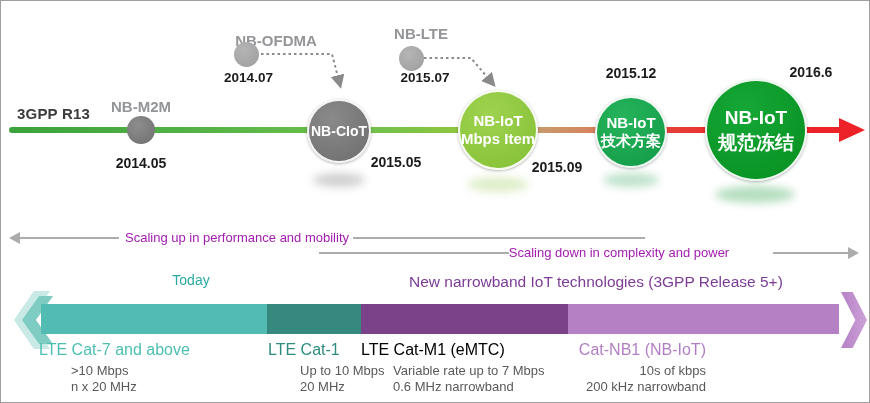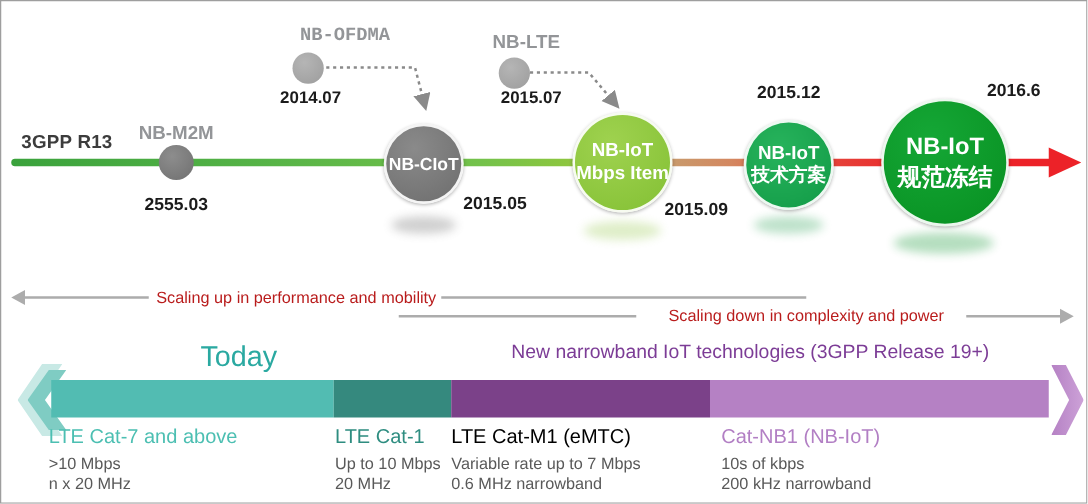--- a/index.html
+++ b/index.html
@@ -34,52 +34,52 @@
     background:radial-gradient(circle at 38% 30%,#8a8a8a,#6d6d6d);}
   .c-work{left:457px;top:89px;width:80px;height:80px;font-size:15px;line-height:18px;
     background:radial-gradient(circle at 38% 30%,#9fd24f,#83c034);}
   .c-tech{left:594px;top:95px;width:72px;height:72px;font-size:15px;line-height:18px;
     background:radial-gradient(circle at 38% 30%,#27b35c,#119a46);}
   .c-freeze{left:704px;top:78px;width:102px;height:102px;font-size:19px;line-height:25px;
     background:radial-gradient(circle at 38% 30%,#15a736,#078f20);}
   .refl{border-radius:50%;filter:blur(4px);opacity:.32;}
   
   .sline{height:2px;background:#acacac;}
-  .scale-text{font-size:13px;color:#b91c1c;text-align:center;}
+  .scale-text{font-size:13px;color:#a21caf;text-align:center;}
   .arrow-l{width:0;height:0;border-right:11px solid #acacac;border-top:6px solid transparent;border-bottom:6px solid transparent;}
   .arrow-r{width:0;height:0;border-left:11px solid #acacac;border-top:6px solid transparent;border-bottom:6px solid transparent;}
   
-  .today{left:120px;top:271px;width:140px;font-size:23px;color:#2aa9a1;text-align:center;}
+  .today{left:120px;top:271px;width:140px;font-size:14px;color:#2aa9a1;text-align:center;}
   .newtech{left:408px;top:272px;font-size:15.5px;color:#7c3c96;}
   .seg{top:303px;height:30px;}
   .chev-l-outer{left:13px;top:290px;width:36px;height:58px;background:#c8e9e5;
     clip-path:polygon(100% 0,55% 0,0 50%,55% 100%,100% 100%,45% 50%);}
   .chev-l-inner{left:21px;top:295px;width:31px;height:48px;background:#7fccc3;
     clip-path:polygon(100% 0,55% 0,0 50%,55% 100%,100% 100%,45% 50%);}
   .chev-r{left:840px;top:291px;width:26px;height:56px;background:linear-gradient(90deg,#b581c4,#cda2d8);
     clip-path:polygon(0 0,45% 0,100% 50%,45% 100%,0 100%,55% 50%);}
   .cat{top:340px;}
   .cat .t{font-size:16px;margin:0 0 4px 0;}
-  .cat .d{font-size:13px;color:#595959;line-height:16px;}
+  .cat .d{font-size:13px;color:#595959;line-height:16px;margin-left:32px;}
   .t1{color:#4cbfb2;} .t2{color:#2e8d80;} .t3{color:#000000;} .t4{color:#b27fc4;}
 </style>
 </head>
 <body>
 
 <div id="slide">
 
   <div class="abs axis"></div>
   <div class="abs axis-arrow"></div>
   <div class="abs release">3GPP R13</div>
 
   <div class="abs node-label" style="left:98px;top:97px;width:84px;">NB-M2M</div>
   <div class="abs dot dot-m2m"></div>
-  <div class="abs date" style="left:98px;top:154px;width:84px;">2555.03</div>
+  <div class="abs date" style="left:98px;top:154px;width:84px;">2014.05</div>
 
-  <div class="abs node-label" style="left:225px;top:19px;width:100px;font-family:Liberation Mono, monospace;">NB-OFDMA</div>
+  <div class="abs node-label" style="left:225px;top:31px;width:100px;">NB-OFDMA</div>
   <div class="abs dot dot-callout" style="left:233px;top:41px;"></div>
   <div class="abs date" style="left:210px;top:69px;width:75px;font-size:13.5px;">2014.07</div>
 
   <div class="abs node-label" style="left:385px;top:24px;width:70px;">NB-LTE</div>
   <div class="abs dot dot-callout" style="left:398px;top:45px;"></div>
   <div class="abs date" style="left:388px;top:69px;width:72px;font-size:13.5px;">2015.07</div>
 
   <svg class="abs" style="left:0;top:0;pointer-events:none;" width="868" height="401" viewBox="0 0 868 401">
     <defs>
       <marker id="arr" markerWidth="8" markerHeight="8" refX="5" refY="3.5" orient="auto">
@@ -116,26 +116,26 @@
     <span>规范冻结</span>
   </div>
   <div class="abs refl" style="left:714px;top:185px;width:80px;height:17px;background:#1a9a3a;"></div>
 
   <div class="abs arrow-l" style="left:8px;top:231px;"></div>
   <div class="abs sline" style="left:17px;top:236px;width:101px;"></div>
   <div class="abs scale-text" style="left:122px;top:229px;width:228px;">Scaling up in performance and mobility</div>
   <div class="abs sline" style="left:352px;top:236px;width:292px;"></div>
 
   <div class="abs sline" style="left:318px;top:251px;width:190px;"></div>
-  <div class="abs scale-text" style="left:516px;top:244px;width:256px;">Scaling down in complexity and power</div>
+  <div class="abs scale-text" style="left:490px;top:244px;width:256px;">Scaling down in complexity and power</div>
   <div class="abs sline" style="left:772px;top:251px;width:75px;"></div>
   <div class="abs arrow-r" style="left:847px;top:246px;"></div>
 
   <div class="abs today">Today</div>
-  <div class="abs newtech">New narrowband IoT technologies (3GPP Release 19+)</div>
+  <div class="abs newtech">New narrowband IoT technologies (3GPP Release 5+)</div>
 
   <div class="abs chev-l-outer"></div>
   <div class="abs chev-l-inner"></div>
   <div class="abs seg" style="left:40px;width:226px;background:#52bcb2;"></div>
   <div class="abs seg" style="left:266px;width:94px;background:#35897e;"></div>
   <div class="abs seg" style="left:360px;width:207px;background:#7b4189;"></div>
   <div class="abs seg" style="left:567px;width:271px;background:#b581c4;"></div>
   <div class="abs chev-r"></div>
 
   <div class="abs cat" style="left:38px;">
@@ -146,19 +146,19 @@
   <div class="abs cat" style="left:267px;">
     <div class="t t2">LTE Cat-1</div>
     <div class="d">Up to 10 Mbps</div>
     <div class="d">20 MHz</div>
   </div>
   <div class="abs cat" style="left:360px;">
     <div class="t t3">LTE Cat-M1 (eMTC)</div>
     <div class="d">Variable rate up to 7 Mbps</div>
     <div class="d">0.6 MHz narrowband</div>
   </div>
-  <div class="abs cat" style="left:576px;">
+  <div class="abs cat" style="left:553px;text-align:right;">
     <div class="t t4">Cat-NB1 (NB-IoT)</div>
     <div class="d">10s of kbps</div>
     <div class="d">200 kHz narrowband</div>
   </div>
 
 </div>
 
 </body></html>

